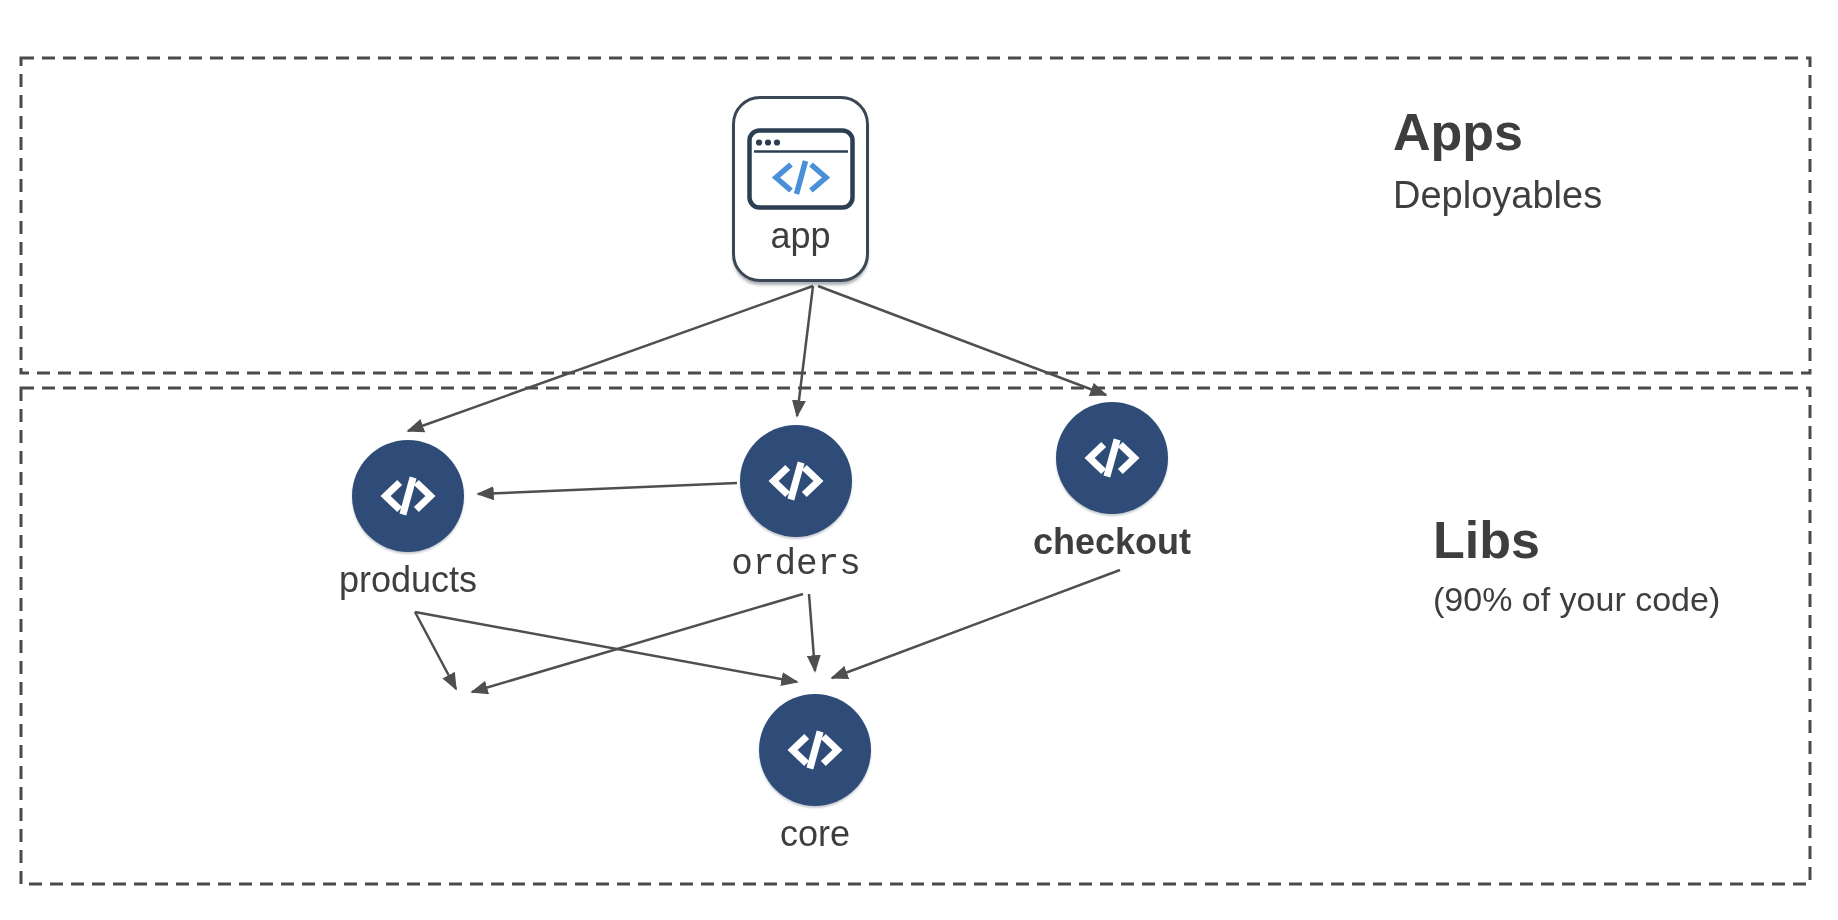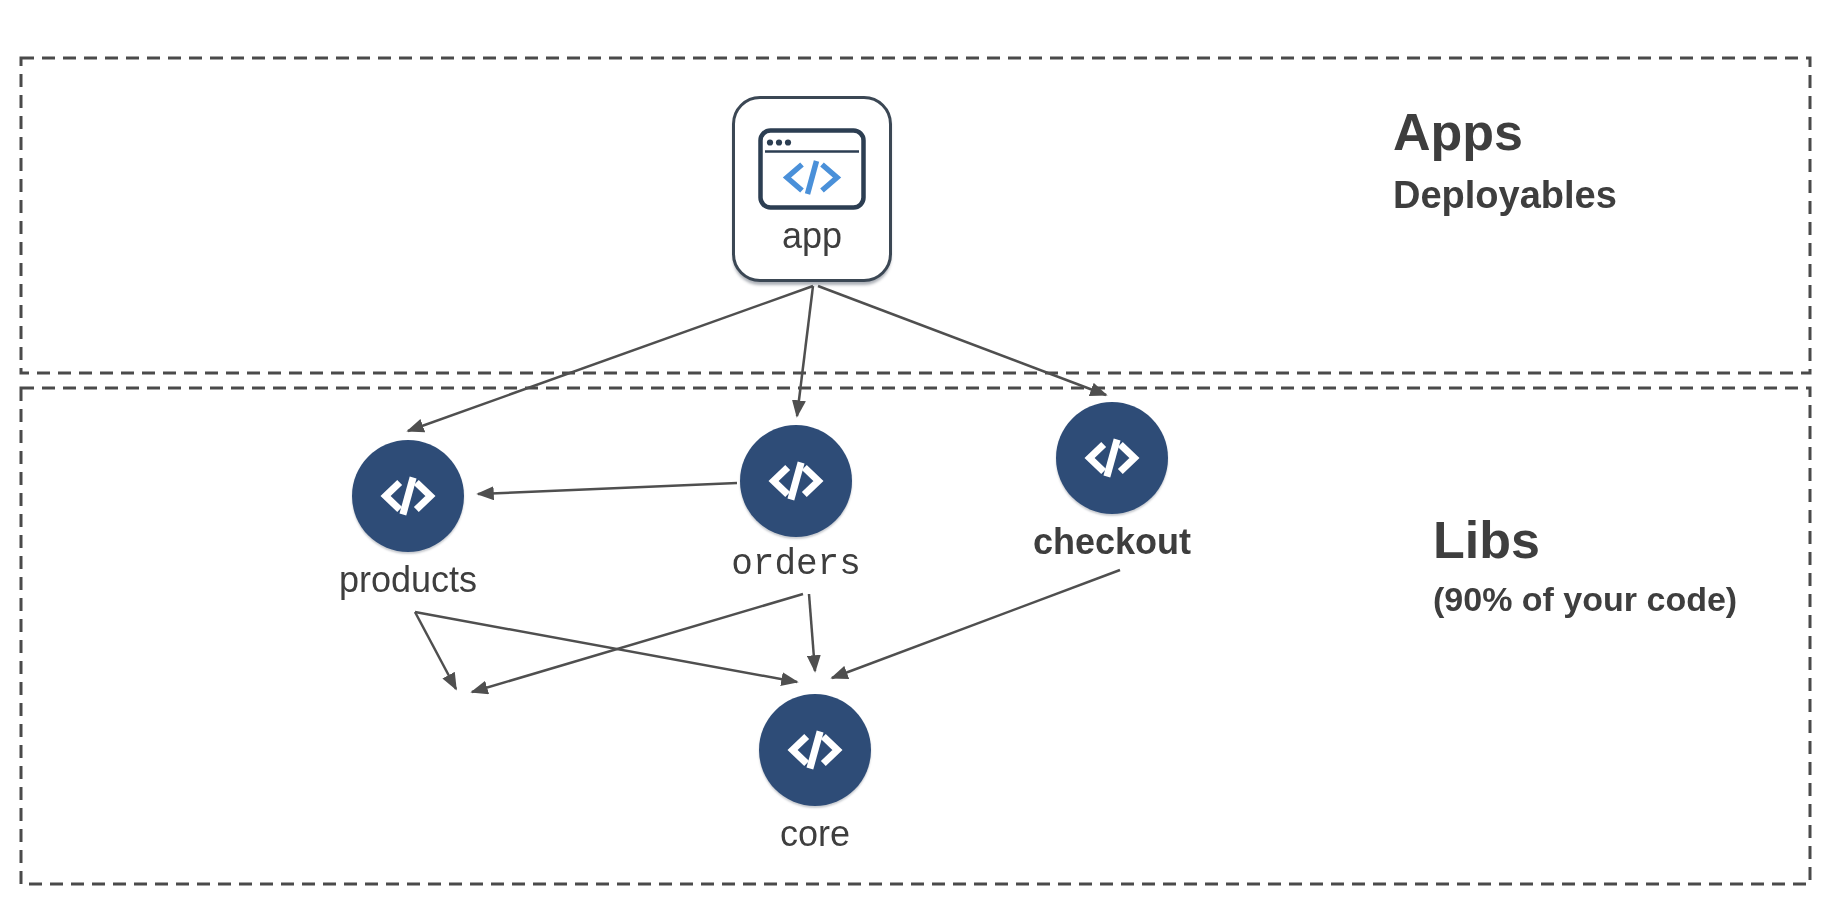--- a/index.html
+++ b/index.html
@@ -11,26 +11,26 @@
     color: var(--text, #3e3e3e);
   }
   .canvas { position: absolute; inset: 0; padding-left: 28px; }
 
   
   #edges { position: absolute; left: 0; top: 0; z-index: 1; }
 
   
   .section-label { position: absolute; z-index: 3; }
   .section-title { font-size: 52px; font-weight: bold; color: var(--text, #3e3e3e); line-height: 1.1; }
-  .section-subtitle { font-size: 38px; font-weight: bold; color: var(--text, #3e3e3e); margin-top: 14px; line-height: 1.1; }
+  .section-subtitle { font-size: 38px; font-weight: normal; color: var(--text, #3e3e3e); margin-top: 14px; line-height: 1.1; }
   #libs-label .section-subtitle { font-size: 34px; margin-top: 12px; }
 
   
   #app-node {
-    position: absolute; left: 732px; top: 96px; width: 160px; height: 186px;
+    position: absolute; left: 732px; top: 96px; width: 137px; height: 186px;
     background: #ffffff;
     border: 3px solid #3b4754;
     border-radius: 28px;
     z-index: 2;
     box-shadow: 0 4px 3px -1px rgba(70, 80, 95, 0.45);
     display: flex; flex-direction: column; align-items: center;
   }
   #app-node .browser-icon { margin-top: 29px; width: 108px; height: 82px; }
   .app-label {
     margin-top: 8px;

